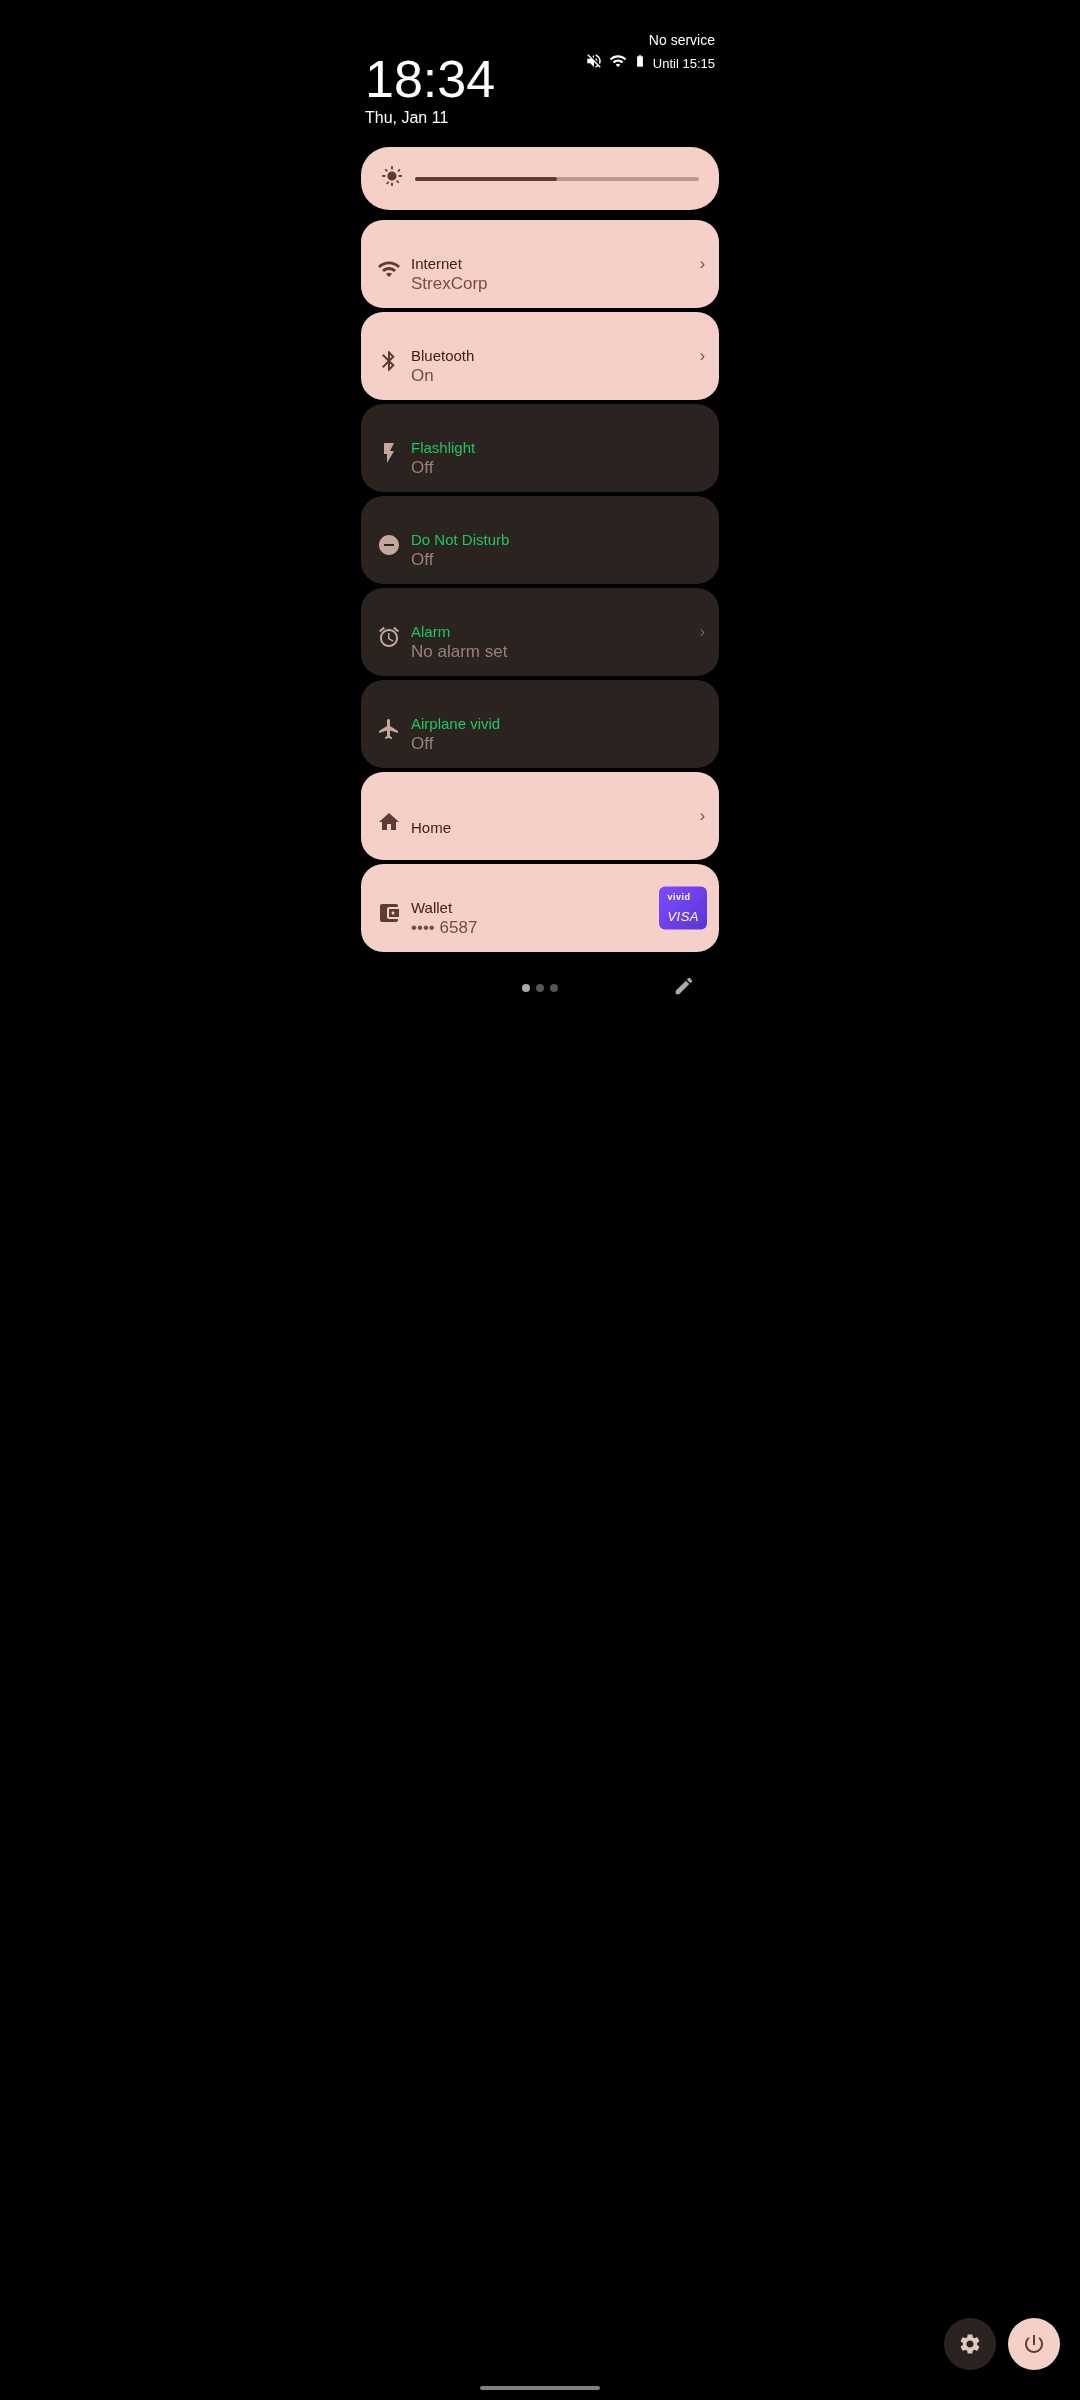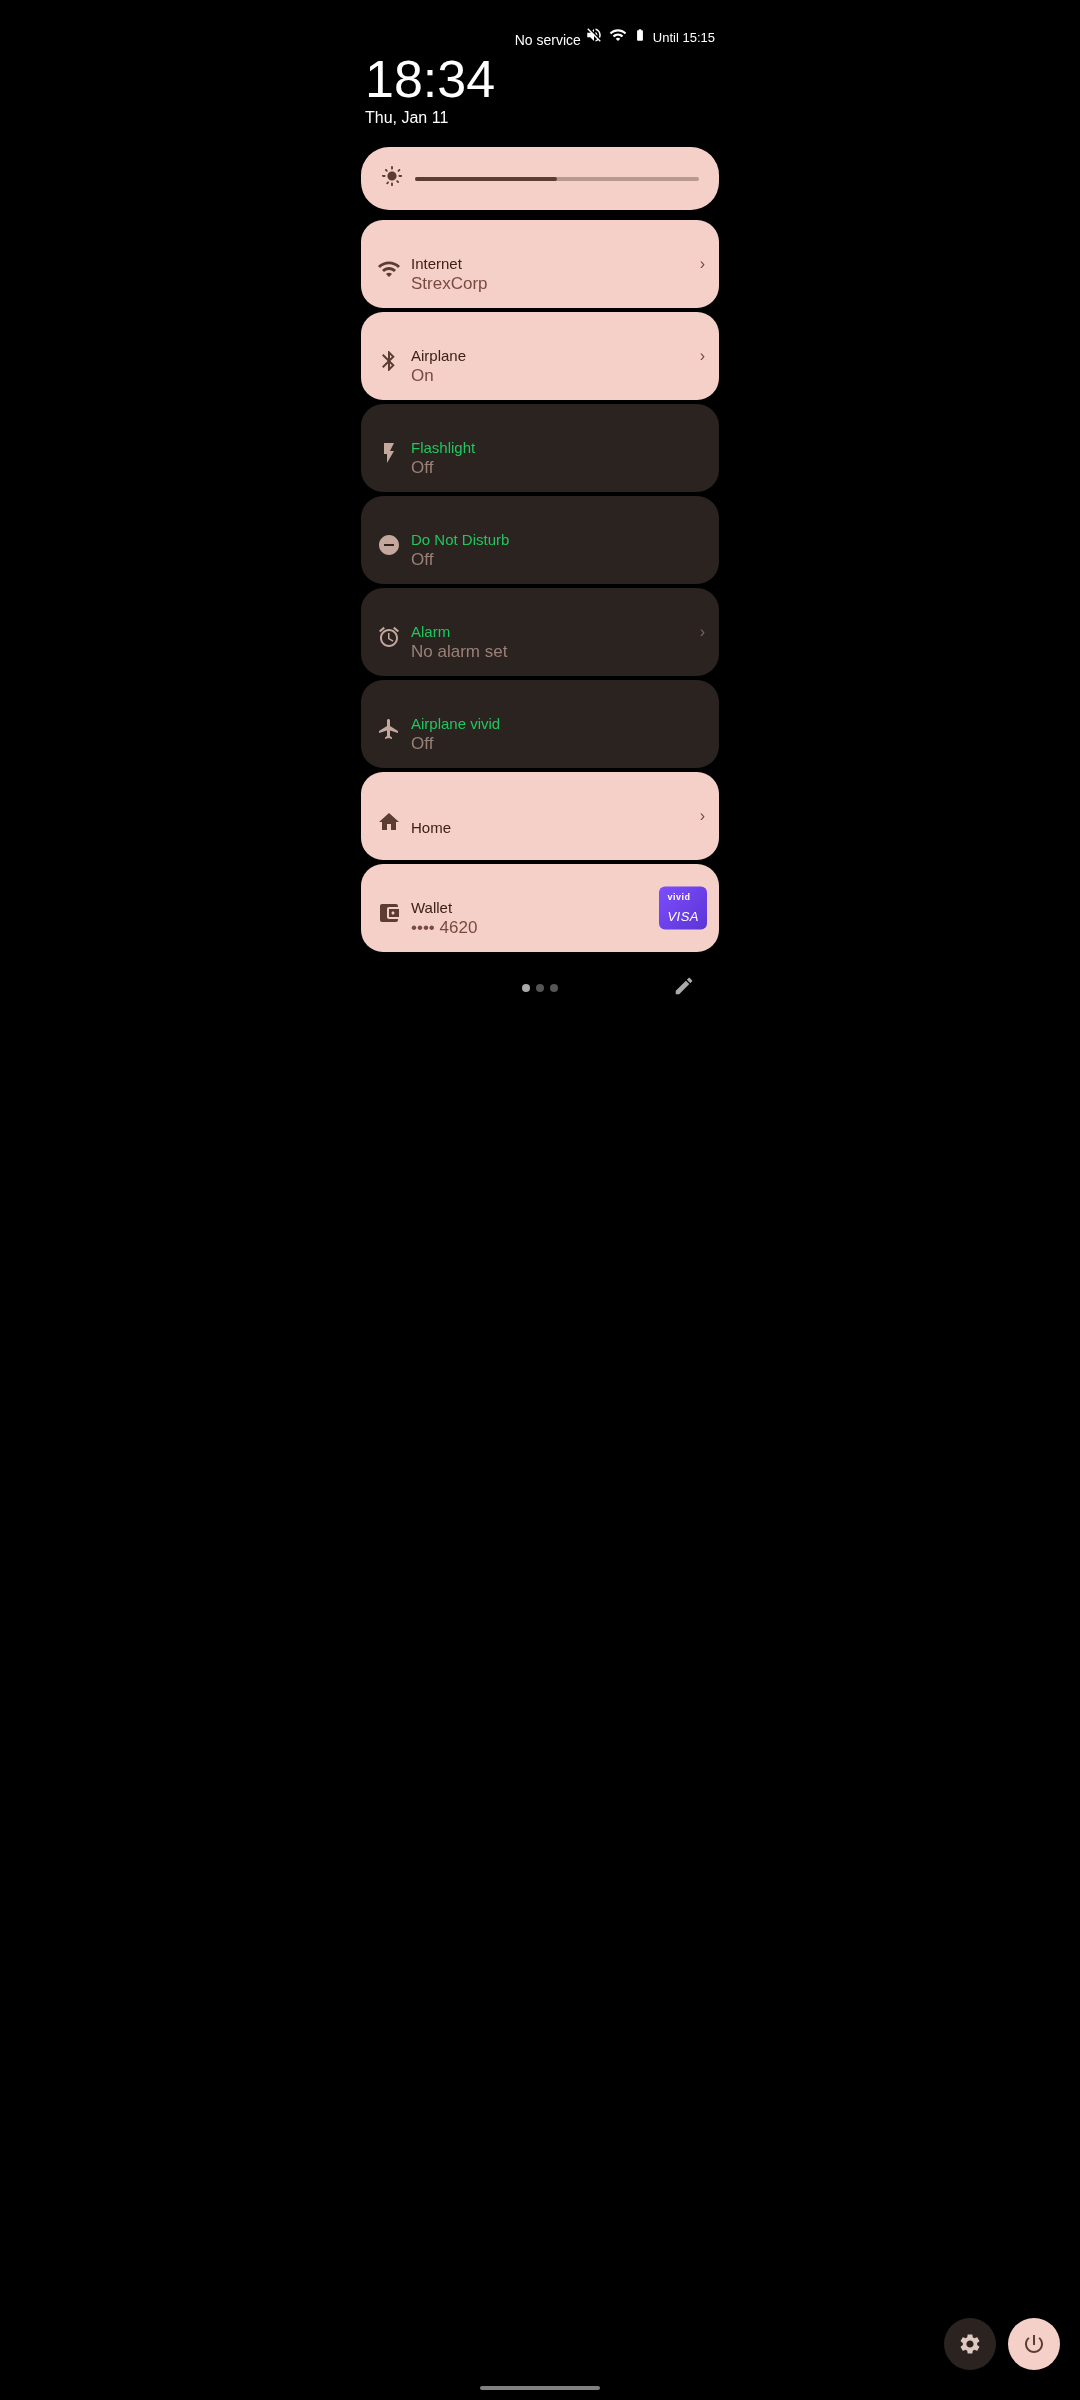--- a/index.html
+++ b/index.html
@@ -36,20 +36,21 @@
     }
 
     .date {
       font-size: 16px;
       color: #ffffff;
       margin-top: 4px;
     }
 
     .status-right {
       display: flex;
+      flex-direction: column;
       align-items: flex-end;
       gap: 4px;
     }
 
     .no-service {
       font-size: 14px;
       color: #ffffff;
       margin-top: 16px;
     }
 
@@ -360,21 +361,21 @@
     </div>
 
     <div class="tile tile-active">
       <div class="tile-content">
         <span class="tile-icon tile-icon-active">
           <svg width="24" height="24" viewBox="0 0 24 24" fill="#5c3d35">
             <path d="M17.71 7.71L12 2h-1v7.59L6.41 5 5 6.41 10.59 12 5 17.59 6.41 19 11 14.41V22h1l5.71-5.71-4.3-4.29 4.3-4.29zM13 5.83l1.88 1.88L13 9.59V5.83zm1.88 10.46L13 18.17v-3.76l1.88 1.88z"></path>
           </svg>
         </span>
         <div class="tile-text">
-          <div class="tile-title tile-title-active">Airplane</div>
+          <div class="tile-title tile-title-active">Bluetooth</div>
           <div class="tile-subtitle tile-subtitle-active">On</div>
         </div>
       </div>
       <span class="tile-arrow tile-arrow-active">›</span>
     </div>
 
     <div class="tile tile-inactive">
       <div class="tile-content">
         <span class="tile-icon tile-icon-inactive">
           <svg width="24" height="24" viewBox="0 0 24 24" fill="#c4a89e">
@@ -447,21 +448,21 @@
 
     <div class="tile tile-active" style="position:relative;">
       <div class="tile-content">
         <span class="tile-icon tile-icon-active">
           <svg width="24" height="24" viewBox="0 0 24 24" fill="#5c3d35">
             <path d="M21 18v1c0 1.1-.9 2-2 2H5c-1.11 0-2-.9-2-2V5c0-1.1.89-2 2-2h14c1.1 0 2 .9 2 2v1h-9c-1.11 0-2 .9-2 2v8c0 1.1.89 2 2 2h9zm-9-2h10V8H12v8zm4-2.5c-.83 0-1.5-.67-1.5-1.5s.67-1.5 1.5-1.5 1.5.67 1.5 1.5-.67 1.5-1.5 1.5z"></path>
           </svg>
         </span>
         <div class="tile-text">
           <div class="tile-title tile-title-active">Wallet</div>
-          <div class="tile-subtitle tile-subtitle-active">•••• 4620</div>
+          <div class="tile-subtitle tile-subtitle-active">•••• 6587</div>
         </div>
       </div>
       <div class="wallet-card">
         <span style="font-size:9px; text-transform:lowercase;">vivid</span>
         <span class="visa-text">VISA</span>
       </div>
     </div>
 
   </div>
 

